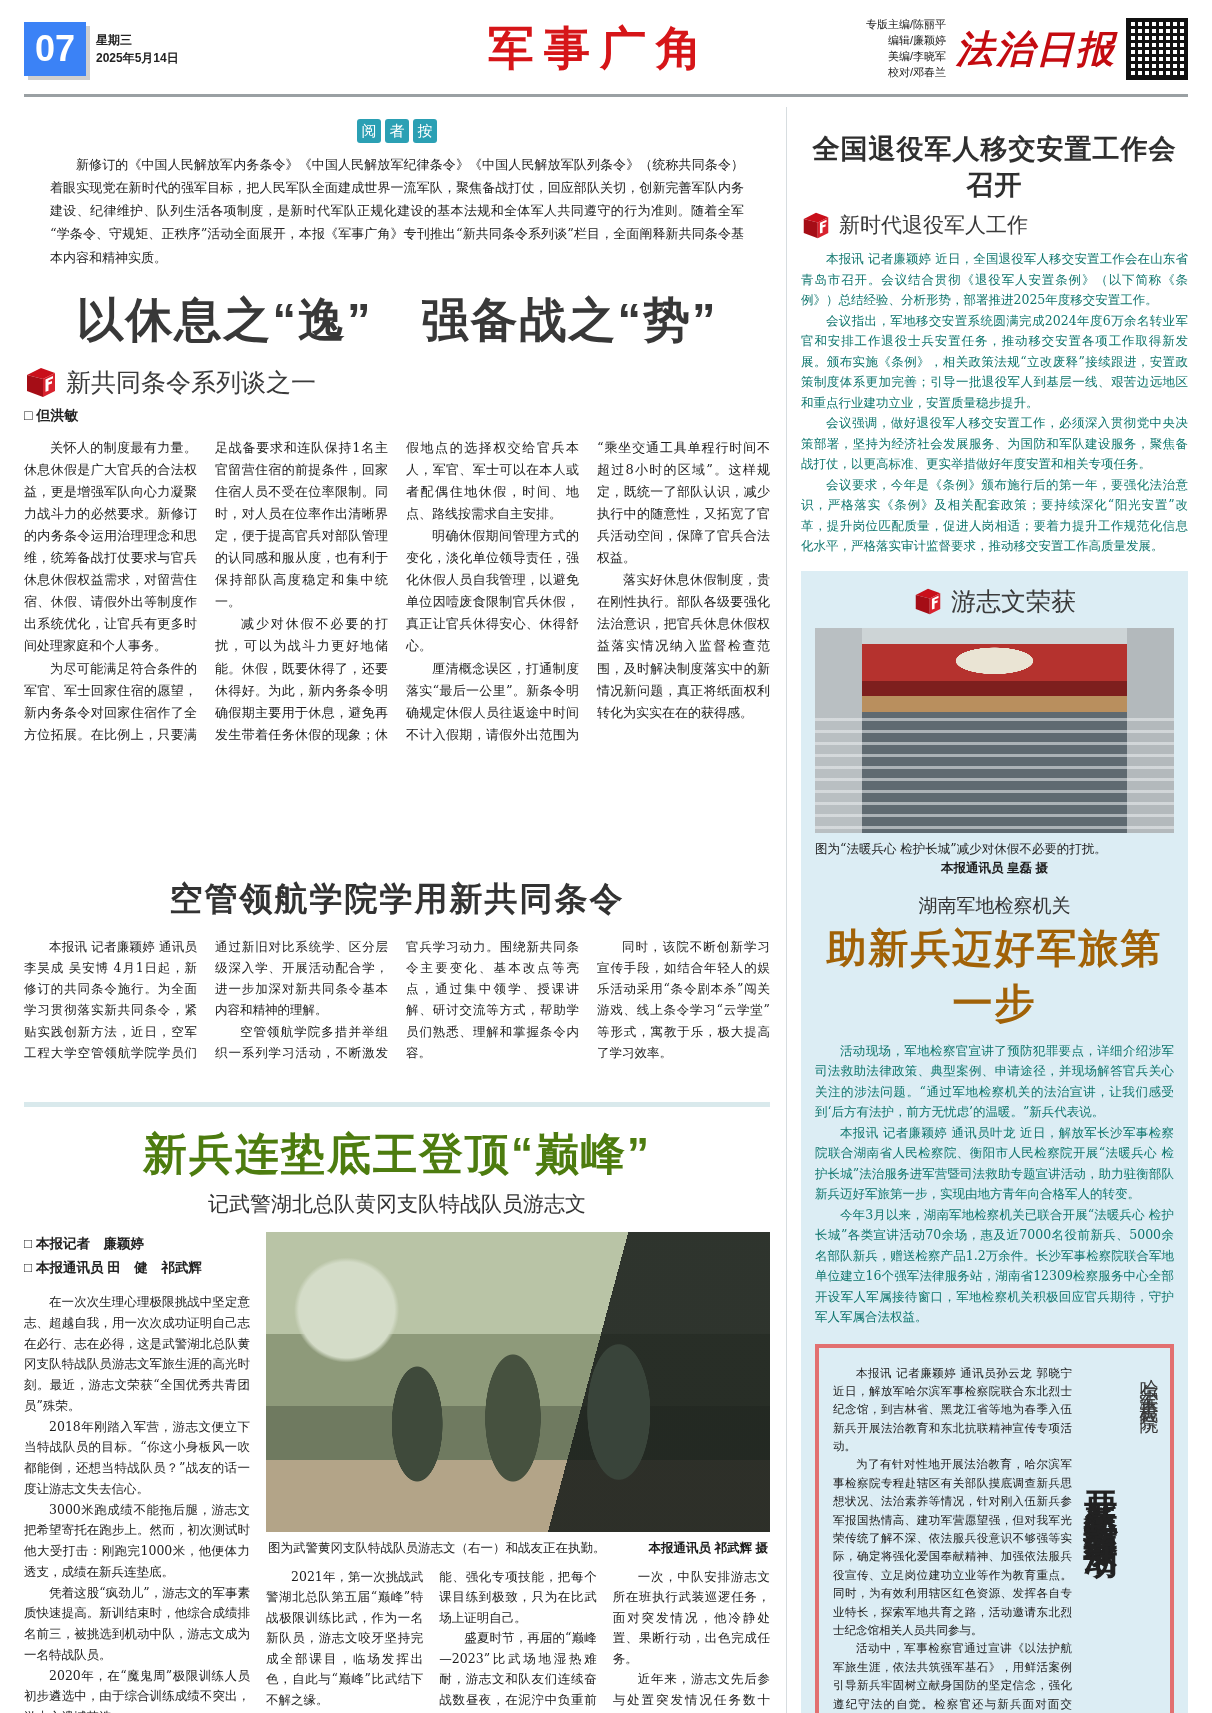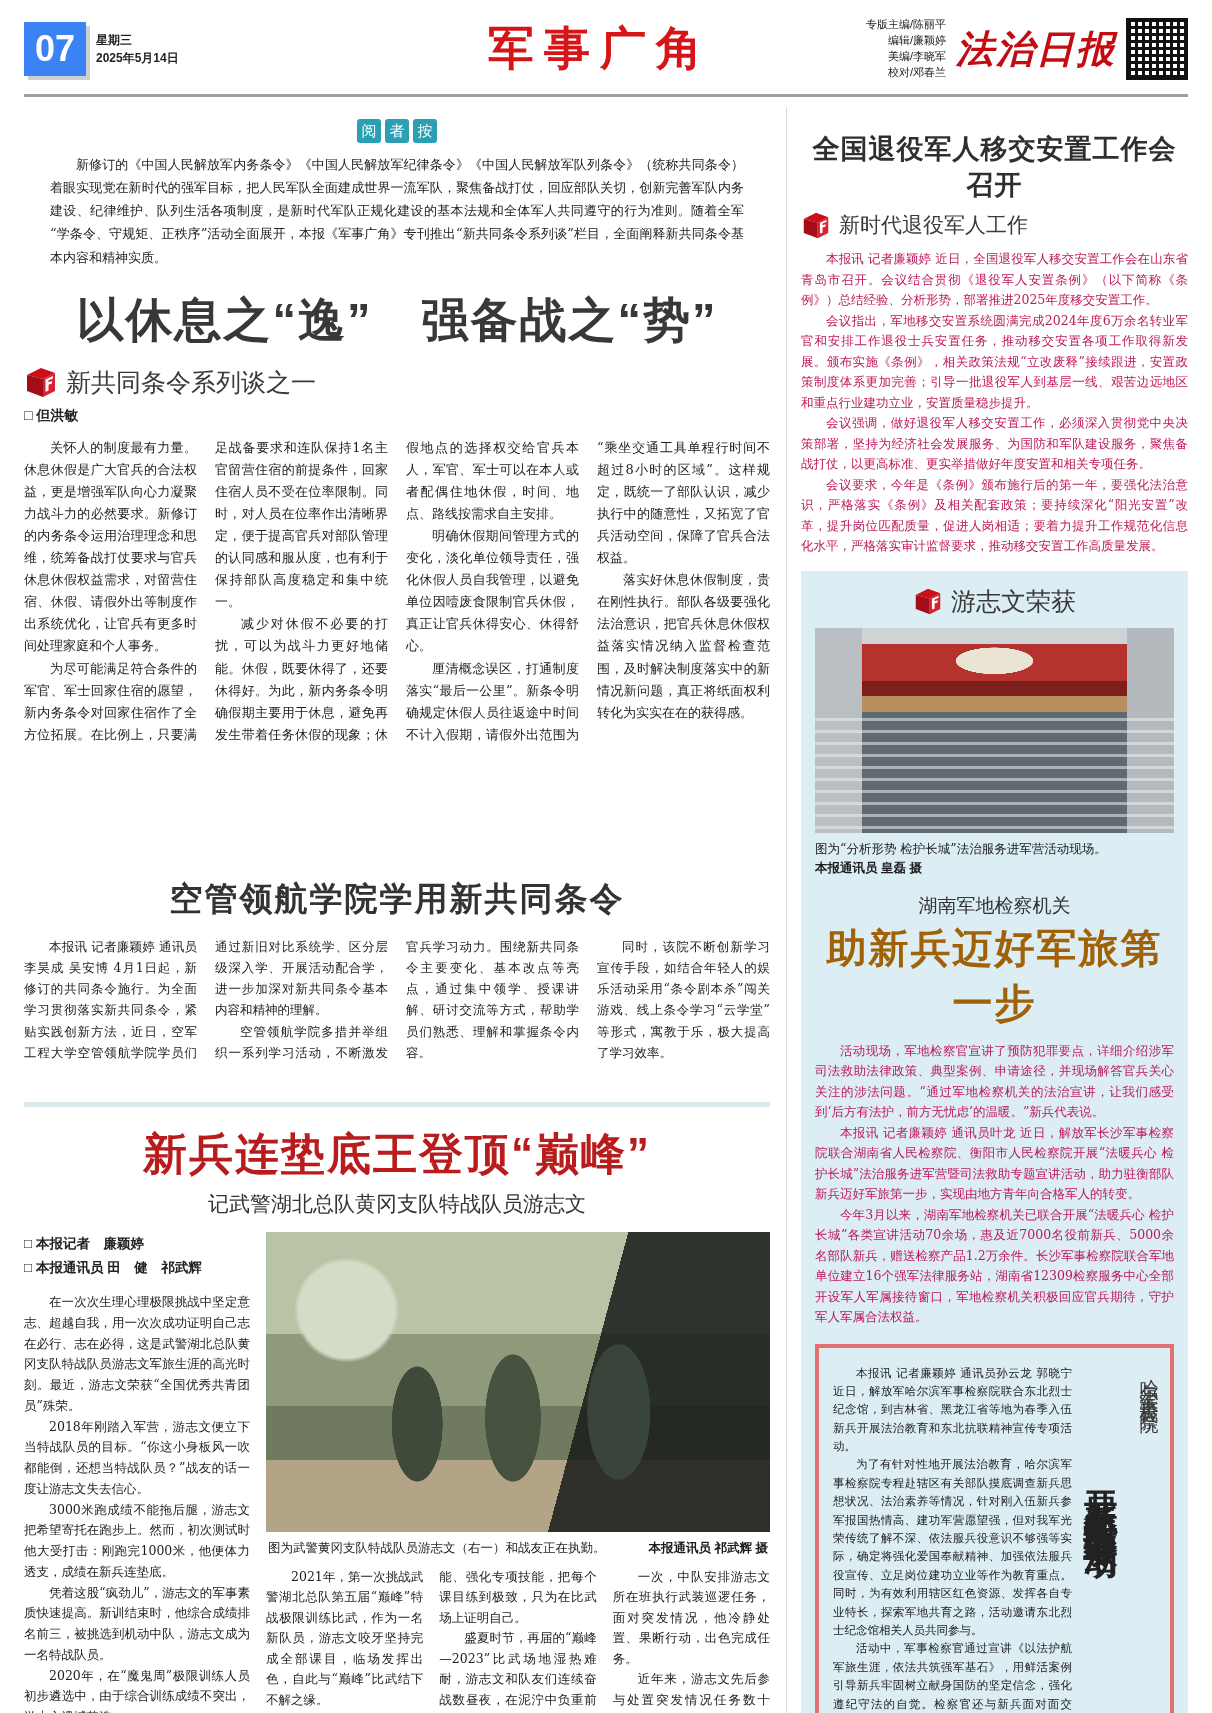--- a/index.html
+++ b/index.html
@@ -41,21 +41,21 @@
   .body-cols4 { column-count:4; column-gap:18px; font-family:"DejaVu Serif",serif; font-size:13px;
     line-height:1.7; text-align:justify; height:418px; overflow:hidden; }
   .body-cols4 p, .body-cols3 p, .sb-body p, .rb-body p, .feature-left p { margin:0; text-indent:2em; }
 
   .mid-headline { text-align:center; font-size:33px; font-weight:800; color:#333; margin:22px 0 14px; letter-spacing:2px; }
   .body-cols4.mid { height:150px; font-size:12.5px; }
 
   .teal-divider { height:5px; background:#d9e9ec; margin:16px 0 0; }
 
   
-  .feature-headline { text-align:center; font-size:44px; font-weight:800; color:#b91c1c; margin:18px 0 6px; letter-spacing:2px; }
+  .feature-headline { text-align:center; font-size:44px; font-weight:800; color:#4d7c0f; margin:18px 0 6px; letter-spacing:2px; }
   .feature-sub { text-align:center; font-size:21px; color:#333; margin-bottom:14px; }
   .feature-grid { display:flex; gap:16px; }
   .feature-left { width:226px; flex:none; font-family:"DejaVu Serif",serif; font-size:12.5px; line-height:1.66;
     text-align:justify; height:560px; overflow:hidden; }
   .byline { font-family:"Liberation Sans",sans-serif; font-size:13.5px; font-weight:bold; line-height:1.8;
     margin-bottom:12px; color:#222; }
   .byline div { text-indent:0; }
   .feature-right { flex:1; }
   .photo { width:100%; }
   .photo-soldiers { height:300px;
@@ -69,32 +69,32 @@
   .caption-row { display:flex; justify-content:space-between; font-family:"DejaVu Serif",serif;
     font-size:12.5px; margin:8px 2px 10px; gap:12px; }
   .caption-credit { font-family:"Liberation Sans",sans-serif; font-weight:bold; white-space:nowrap; }
   .body-cols3 { column-count:3; column-gap:16px; font-family:"DejaVu Serif",serif; font-size:12.5px;
     line-height:1.64; text-align:justify; height:192px; overflow:hidden; }
 
   
   .sb-headline { text-align:center; font-size:27px; font-weight:800; color:#2f2f2f; margin:24px 0 8px; letter-spacing:1px; }
   .sb-kicker-row { display:flex; align-items:center; gap:8px; margin:8px 0 10px; }
   .sb-kicker-row .kicker-text { font-size:21px; }
-  .sb-body { font-family:"DejaVu Serif",serif; font-size:12.5px; line-height:1.64; text-align:justify; color:#be185d; }
+  .sb-body { font-family:"DejaVu Serif",serif; font-size:12.5px; line-height:1.64; text-align:justify; color:#0f766e; }
   .blue-panel { background:#dcedf4; margin-top:14px; padding:14px 14px 16px; }
   .law-kicker { justify-content:center; margin:0 0 10px; }
   .photo-hall { height:205px; position:relative;
     background:
       radial-gradient(ellipse 64px 22px at 50% 16%, #eae4d4 0 60%, transparent 61%),
       linear-gradient(90deg, #b9bfc2 0 13%, transparent 13% 87%, #b3b9bc 87%),
       linear-gradient(180deg, #cdd4d6 0 8%, #b5322e 8% 26%, #7e1f1e 26% 33%, #b98f5e 33% 41%, #5f6a71 41% 100%); }
   .photo-hall::after { content:""; position:absolute; left:0; right:0; top:44%; bottom:0;
     background: repeating-linear-gradient(180deg, rgba(235,238,240,.55) 0 3px, transparent 3px 12px); }
   .hall-caption { font-family:"DejaVu Serif",serif; font-size:12.5px; margin-top:8px; }
-  .hall-credit { text-align:left; font-weight:bold; font-size:12.5px; margin-top:2px; }
+  .hall-credit { text-align:center; font-weight:bold; font-size:12.5px; margin-top:2px; }
   .hunan-kicker { text-align:center; font-size:19px; color:#333; margin-top:16px; }
   .hunan-headline { text-align:center; font-size:40px; font-weight:800; color:#a16207; margin:2px 0 10px; letter-spacing:2px; }
   .red-box { border:4px solid #e27070; margin-top:16px; padding:16px 8px 14px 14px; display:flex; gap:6px;
     height:596px; overflow:hidden; }
   .rb-body { flex:1; font-family:"DejaVu Serif",serif; font-size:11.5px; line-height:1.6; text-align:justify; overflow:hidden; }
   .rb-titles { writing-mode:vertical-rl; height:100%; flex:none; }
   .rb-kicker { font-size:19px; letter-spacing:5px; color:#3a3a3a; margin-block-end:12px; }
   .rb-headline { font-size:34px; font-weight:800; color:#222; letter-spacing:5px; padding-inline-start:100px; }
 
   .cube-icon { flex:none; }
@@ -229,21 +229,21 @@
         <div class="kicker-row law-kicker">
           <svg class="cube-icon" width="30" height="28" viewBox="0 0 34 32">
             <polygon points="3,9 17,2 31,7 19,13" fill="#c90f1a"></polygon>
             <polygon points="3,9 19,13 19,31 3,25" fill="#a50d16"></polygon>
             <polygon points="19,13 31,7 31,25 19,31" fill="#d8222e"></polygon>
             <polygon points="21.5,13.5 29,10 29,12.6 24.5,14.3 24.5,16.2 28,15 28,17.6 24.5,18.8 24.5,24.8 21.5,25.8" fill="#fff"></polygon>
           </svg>
           <span class="kicker-text">游志文荣获</span>
         </div>
         <div class="photo photo-hall"></div>
-        <div class="hall-caption">图为“分析形势 检护长城”法治服务进军营活动现场。</div>
+        <div class="hall-caption">图为“法暖兵心 检护长城”减少对休假不必要的打扰。</div>
         <div class="hall-credit">本报通讯员 皇磊 摄</div>
 
         <article>
           <div class="hunan-kicker">湖南军地检察机关</div>
           <h2 class="hunan-headline">助新兵迈好军旅第一步</h2>
           <div class="sb-body">
             <p>活动现场，军地检察官宣讲了预防犯罪要点，详细介绍涉军司法救助法律政策、典型案例、申请途径，并现场解答官兵关心关注的涉法问题。“通过军地检察机关的法治宣讲，让我们感受到‘后方有法护，前方无忧虑’的温暖。”新兵代表说。</p>
             <p>本报讯 记者廉颖婷 通讯员叶龙 近日，解放军长沙军事检察院联合湖南省人民检察院、衡阳市人民检察院开展“法暖兵心 检护长城”法治服务进军营暨司法救助专题宣讲活动，助力驻衡部队新兵迈好军旅第一步，实现由地方青年向合格军人的转变。</p>
             <p>今年3月以来，湖南军地检察机关已联合开展“法暖兵心 检护长城”各类宣讲活动70余场，惠及近7000名役前新兵、5000余名部队新兵，赠送检察产品1.2万余件。长沙军事检察院联合军地单位建立16个强军法律服务站，湖南省12309检察服务中心全部开设军人军属接待窗口，军地检察机关积极回应官兵期待，守护军人军属合法权益。</p>
           </div>

